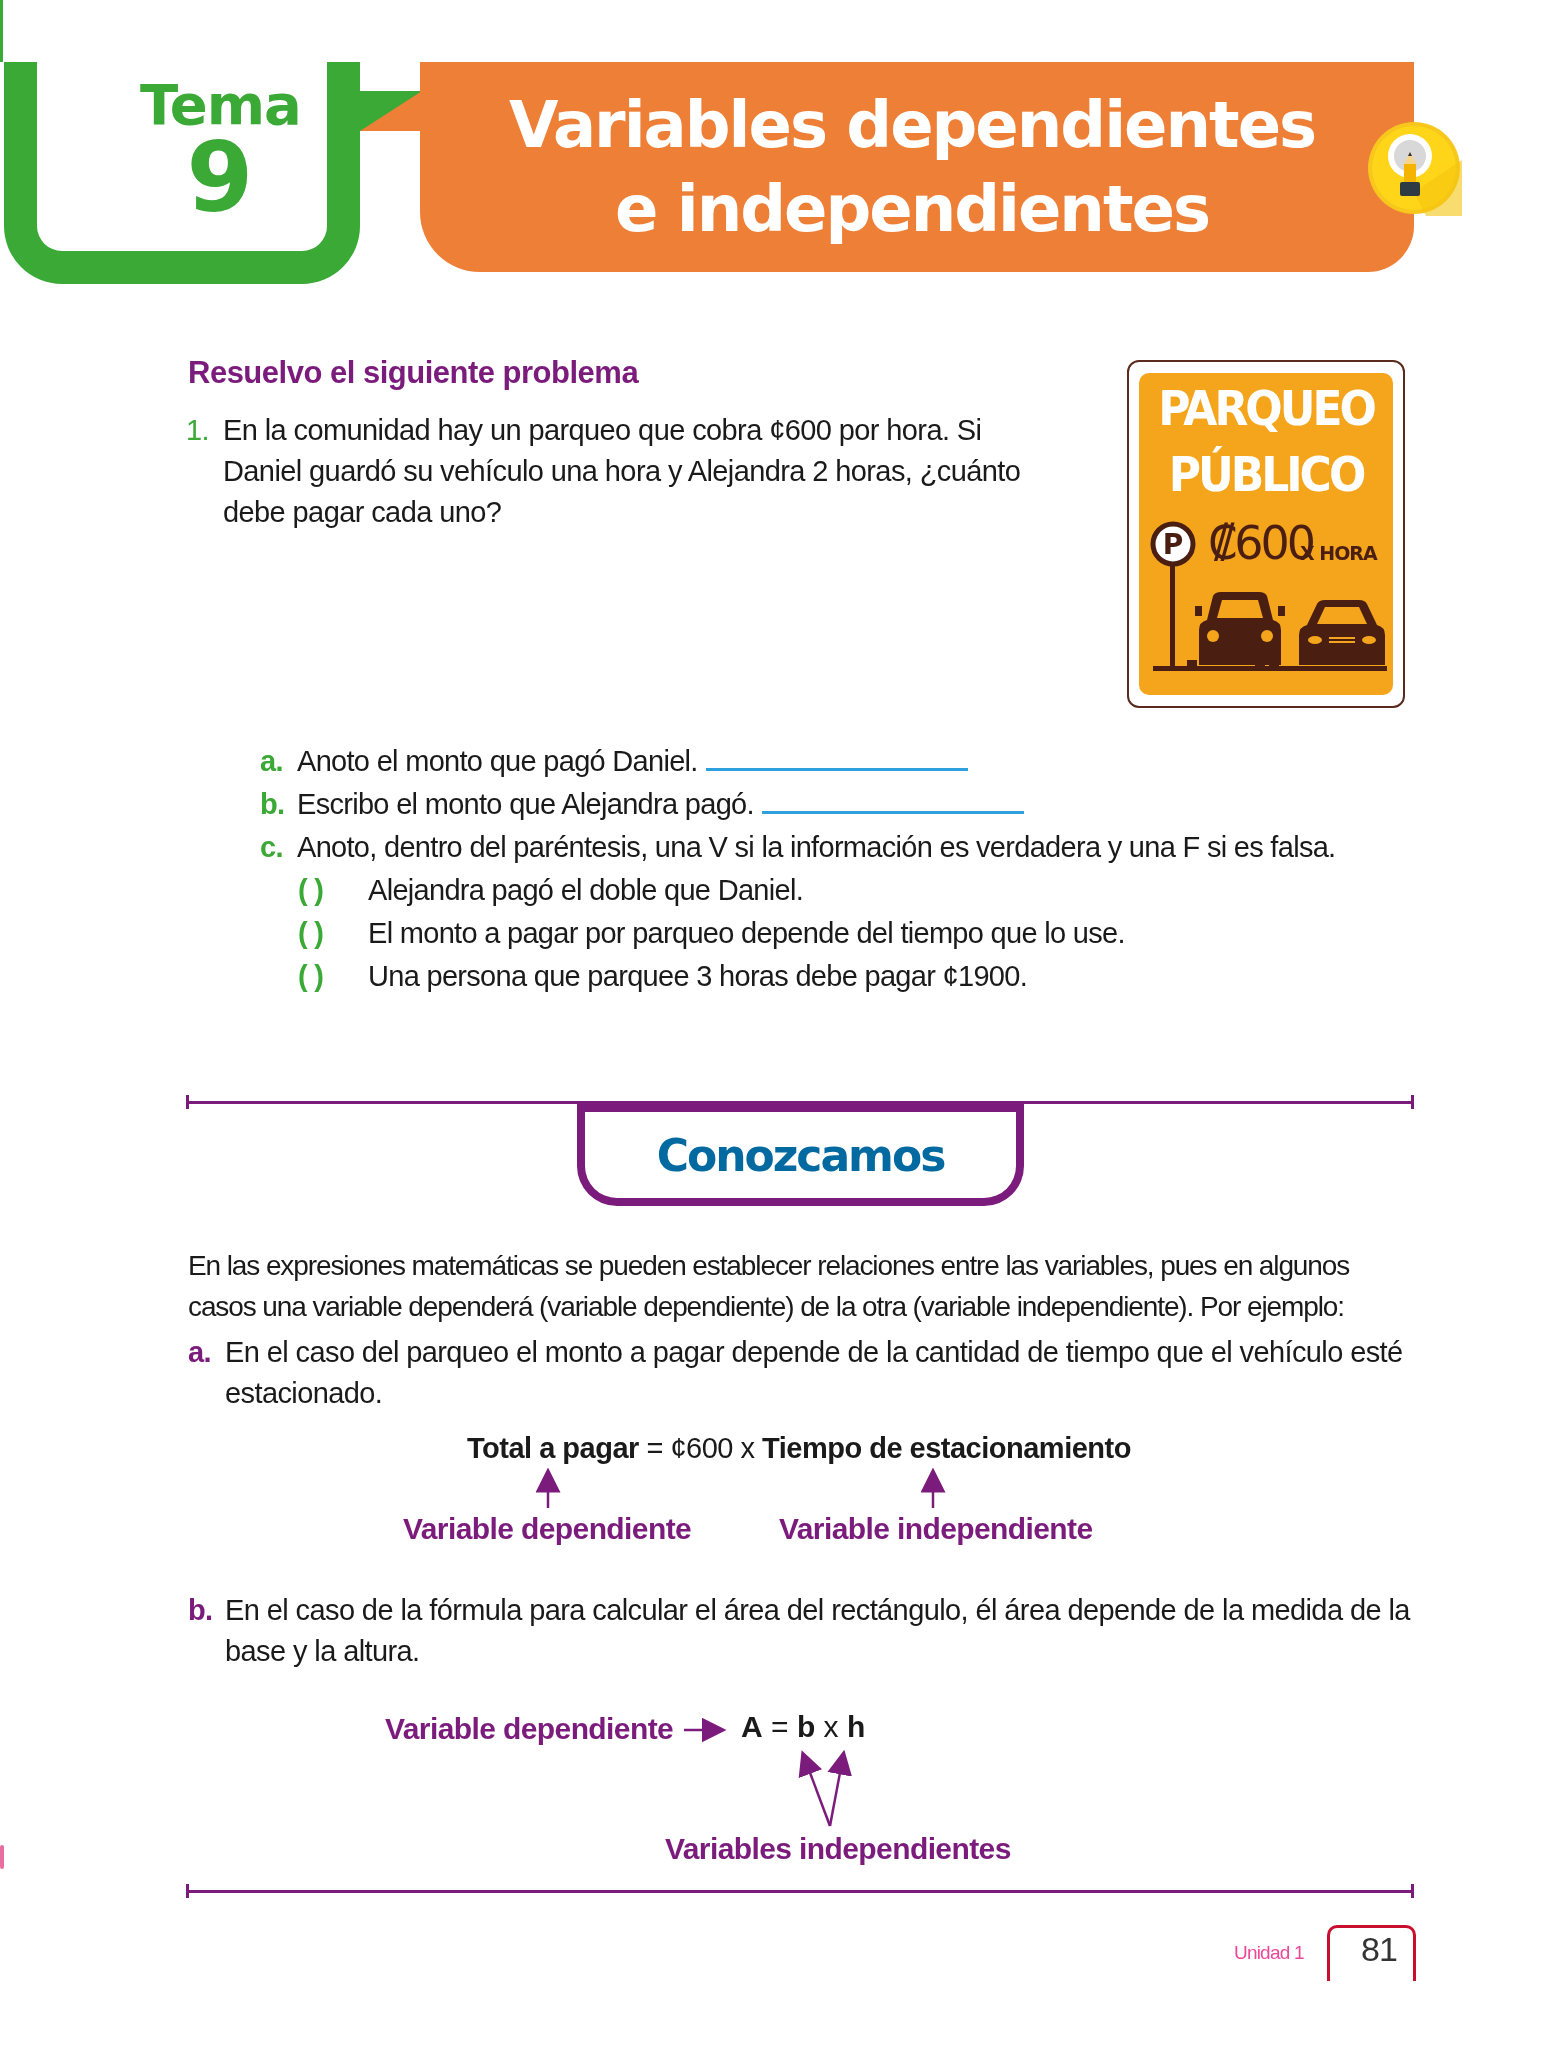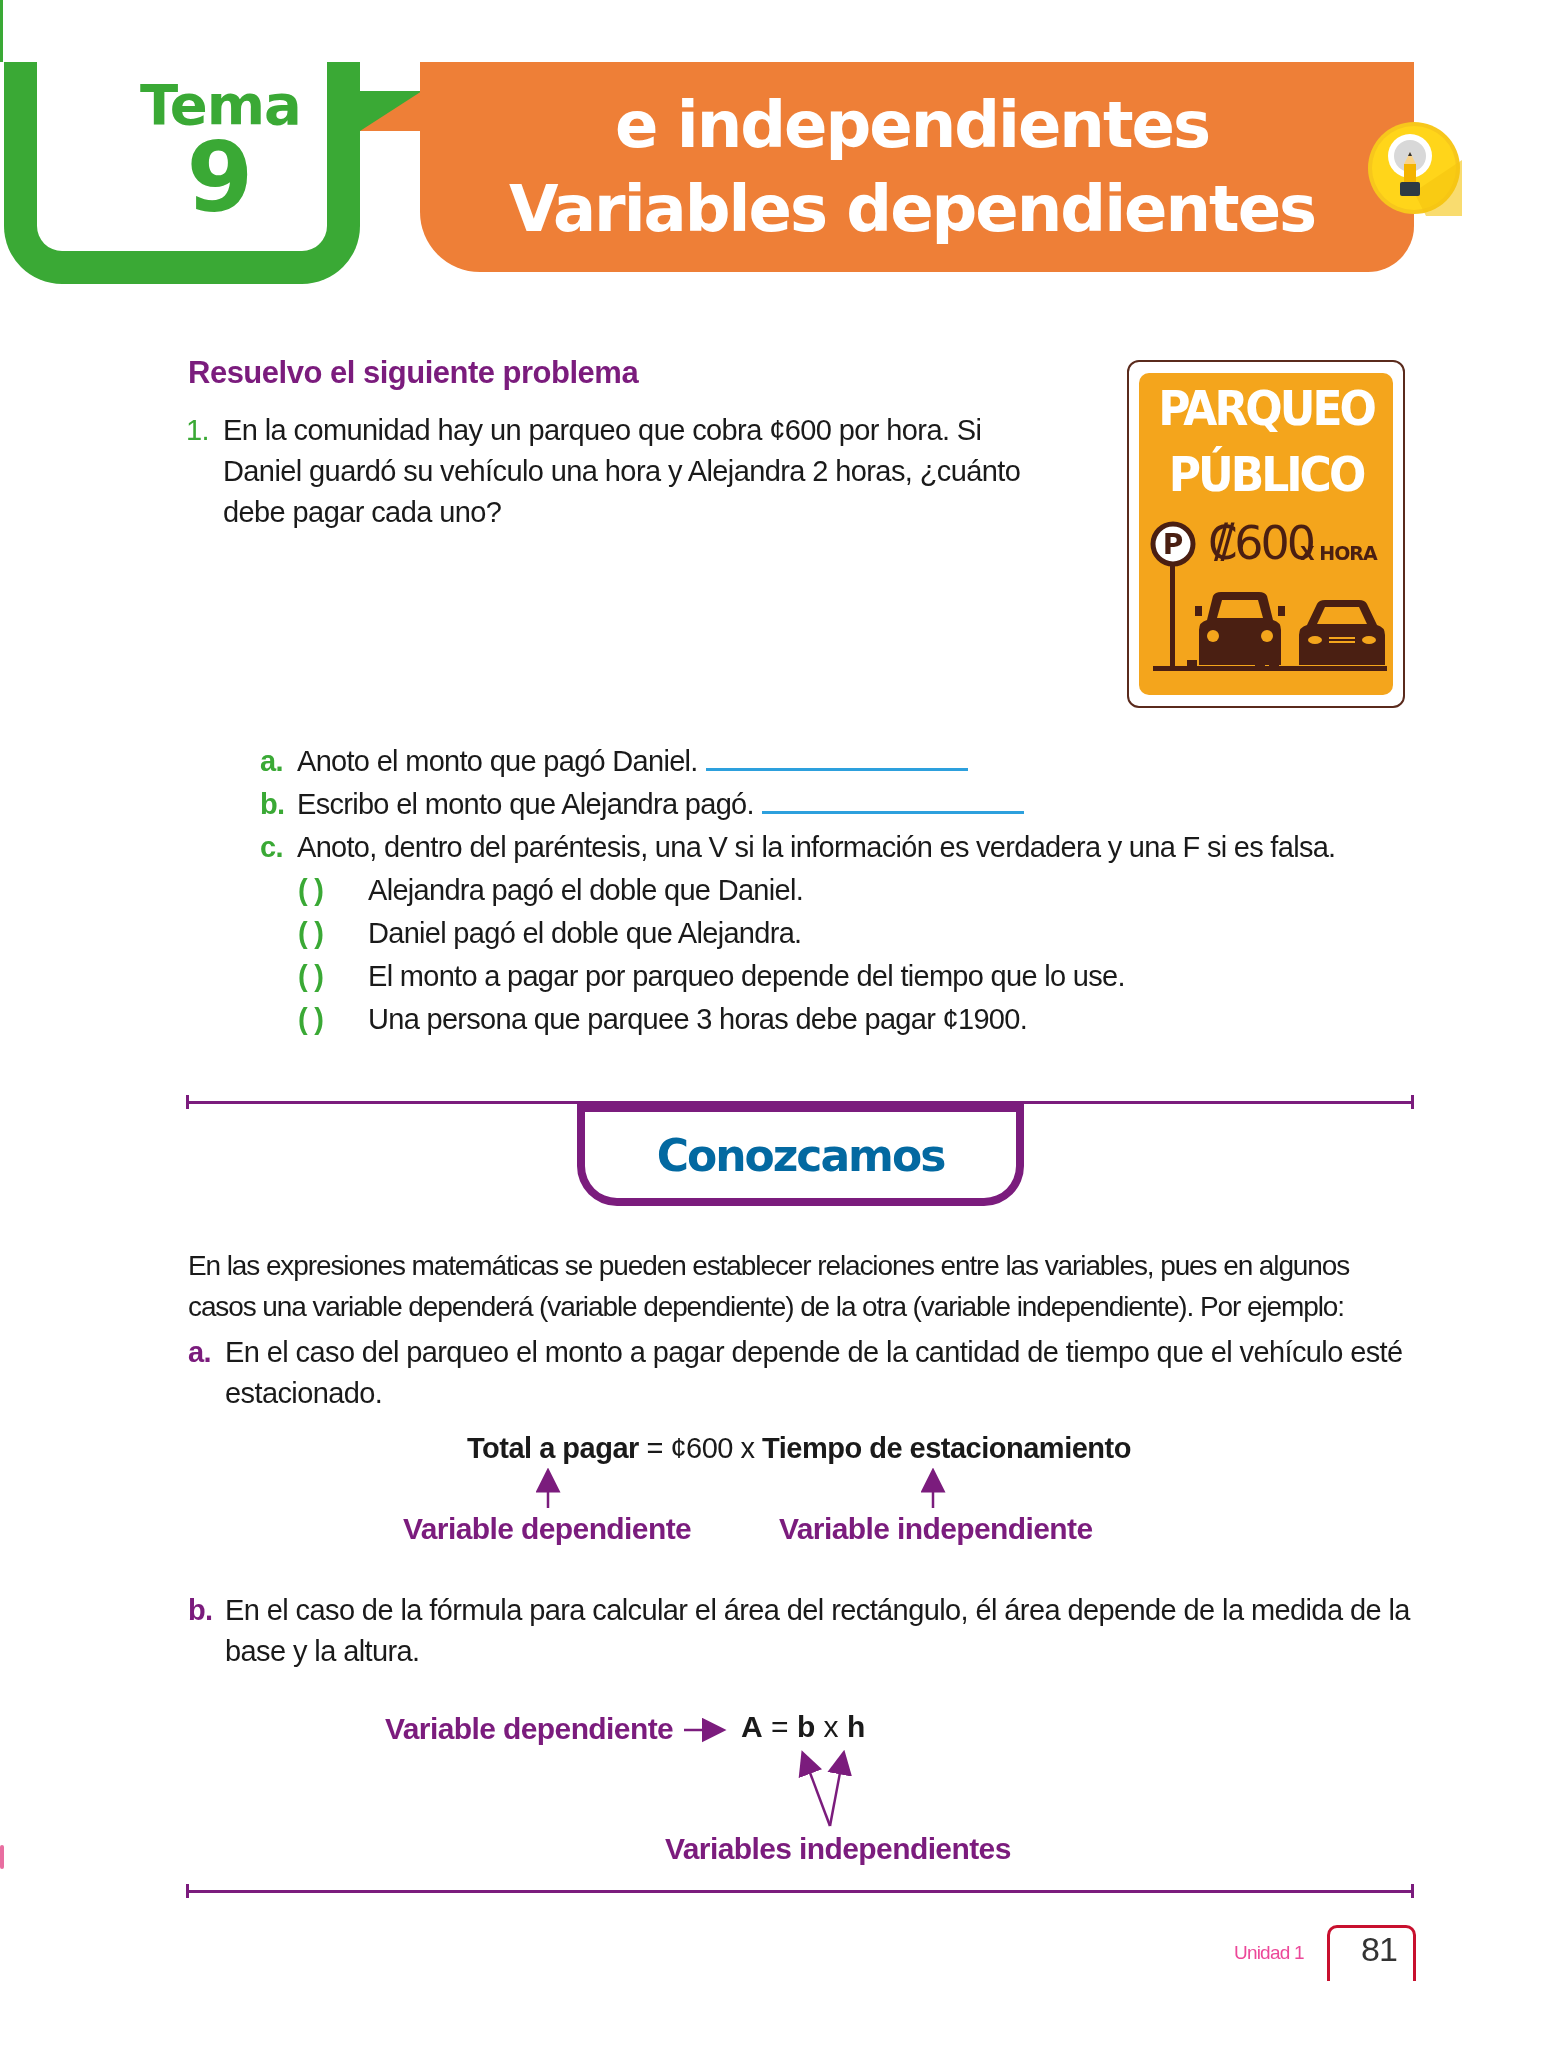--- a/index.html
+++ b/index.html
@@ -85,22 +85,22 @@
 </head>
 <body>
 
 <div class="abs edge-line"></div>
 <div class="abs tema-frame"></div>
 <div class="abs tema-word">Tema</div>
 <div class="abs tema-num">9</div>
 <div class="abs connector-green"></div>
 <div class="abs title-tri"></div>
 <div class="abs title-box">
+  <div class="title-line">Variables dependientes</div>
   <div class="title-line">e independientes</div>
-  <div class="title-line">Variables dependientes</div>
 </div>
 <svg class="abs bulb" viewBox="0 0 96 96">
   <circle cx="48" cy="48" r="46" fill="#f7c71c"></circle>
   <circle cx="48" cy="48" r="42" fill="#ffd51a"></circle>
   <path d="M48 72 L96 40 L96 96 L60 96 Z" fill="#f5c40f" opacity="0.6"></path>
   <circle cx="44" cy="36" r="22" fill="#ffffff"></circle>
   <circle cx="44" cy="36" r="16" fill="#d8d8d8"></circle>
   <rect x="38" y="44" width="12" height="20" fill="#f4b400"></rect>
   <polygon points="38,44 50,44 44,32" fill="#f9d38a"></polygon>
   <polygon points="42,36 46,36 44,32" fill="#333"></polygon>
@@ -150,23 +150,20 @@
     <span class="lt">a.</span><span>Anoto el monto que pagó Daniel.</span><span class="blank"></span>
   </div>
   <div class="subitem">
     <span class="lt">b.</span><span>Escribo el monto que Alejandra pagó.</span><span class="blank"></span>
   </div>
   <div class="subitem">
     <span class="lt">c.</span><span>Anoto, dentro del paréntesis, una V si la información es verdadera y una F si es falsa.</span>
   </div>
   <div class="tf-row">
     <span class="paren">(    )</span><span>Alejandra pagó el doble que Daniel.</span>
-  </div>
-  <div class="tf-row">
-    <span class="paren">(    )</span><span>Daniel pagó el doble que Alejandra.</span>
   </div>
   <div class="tf-row">
     <span class="paren">(    )</span><span>El monto a pagar por parqueo depende del tiempo que lo use.</span>
   </div>
   <div class="tf-row">
     <span class="paren">(    )</span><span>Una persona que parquee 3 horas debe pagar ¢1900.</span>
   </div>
 </div>
 
 <div class="abs rule" style="top:1101px"></div>

